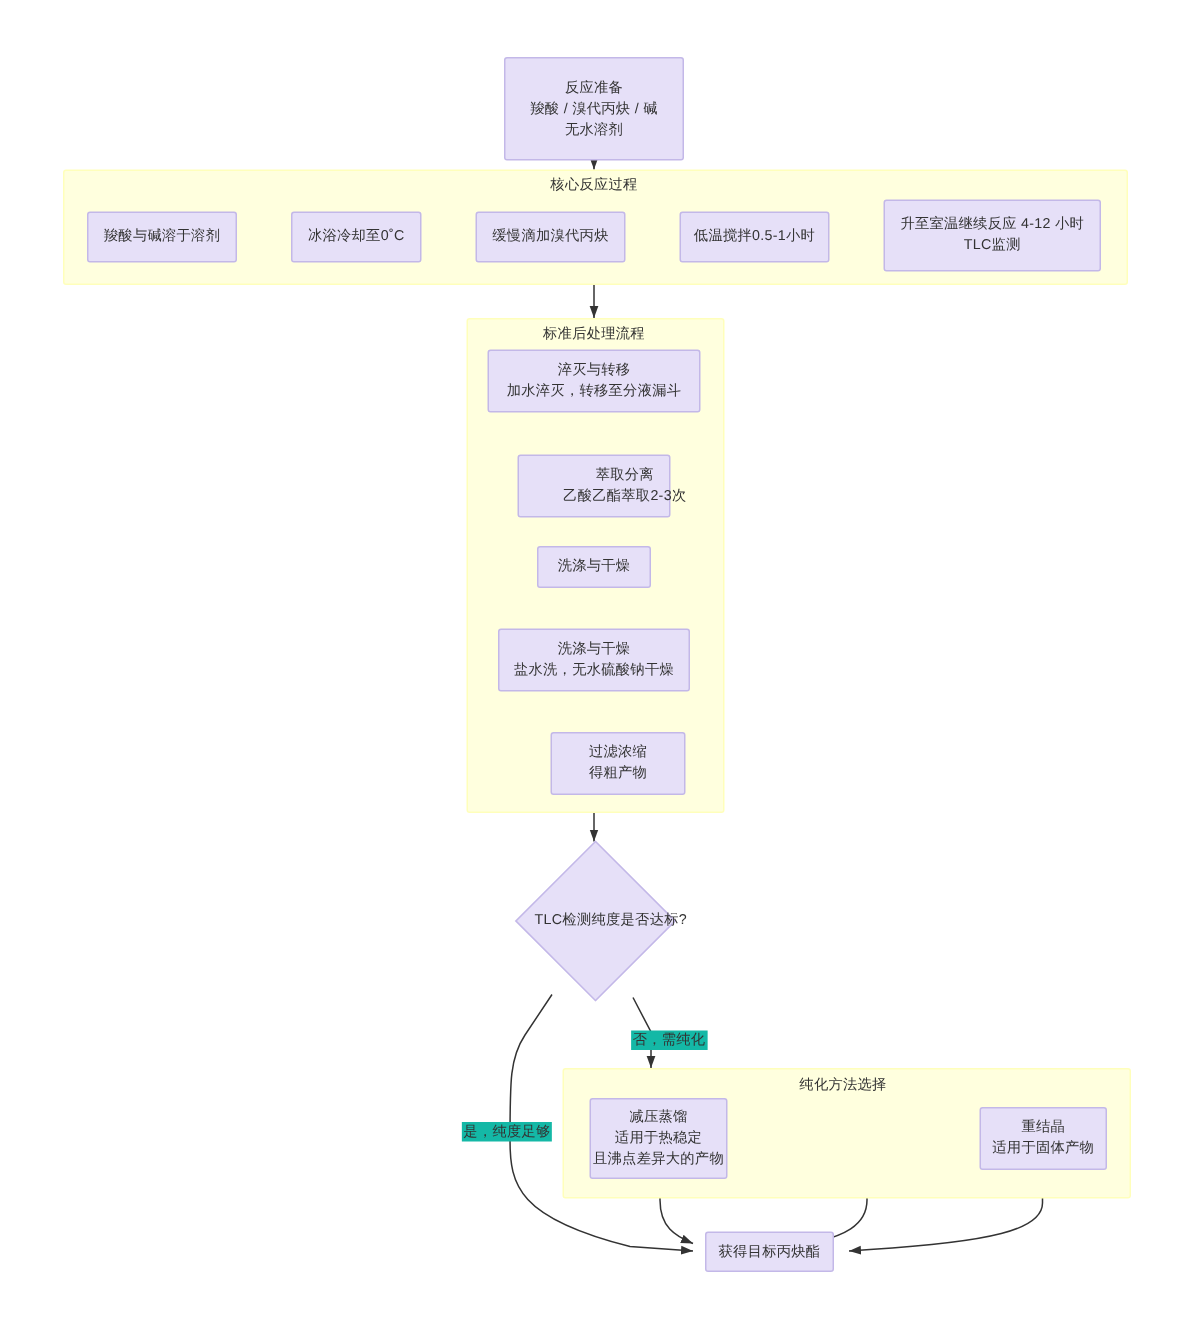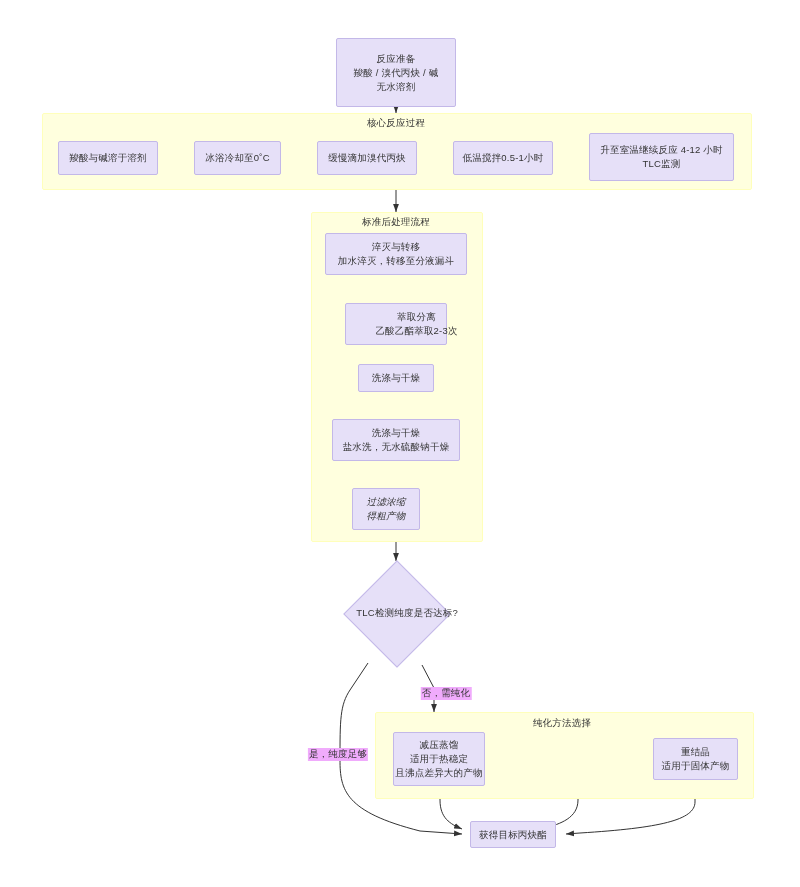--- a/index.html
+++ b/index.html
@@ -81,21 +81,21 @@
     z-index: 2;
     font-size: 9.5px;
     color: #333333;
     white-space: nowrap;
     letter-spacing: 0.2px;
   }
   .edge-label {
     position: absolute;
     font-size: 9.5px;
     color: #333333;
-    background: #f0abfc;
+    background: #14b8a6;
     white-space: nowrap;
     transform: translateX(-50%);
     padding: 0 1px;
     letter-spacing: 0.2px;
   }
 </style>
 </head>
 <body>
 
 <div id="canvas">
@@ -171,21 +171,21 @@
     <span class="ln">萃取分离</span>
     <span class="ln">乙酸乙酯萃取2-3次</span>
   </div>
   <div class="node" style="left:358px; top:364px; width:76px; height:28px;">
     <span class="ln">洗涤与干燥</span>
   </div>
   <div class="node" style="left:332px; top:419px; width:128px; height:42px;">
     <span class="ln">洗涤与干燥</span>
     <span class="ln">盐水洗，无水硫酸钠干燥</span>
   </div>
-  <div class="node" style="left:352px; top:488px; width:68px; height:42px;font-style:italic;">
+  <div class="node" style="left:367px; top:488px; width:90px; height:42px;">
     <span class="ln">过滤浓缩</span>
     <span class="ln">得粗产物</span>
   </div>
 
   <div class="diamond-wrap" style="left:334px; top:561px; width:124px; height:104px;">
     <div class="diamond-shape"></div>
     <span class="diamond-text">TLC检测纯度是否达标?</span>
   </div>
 
   <div class="edge-label" style="left:446px; top:687px;">否，需纯化</div>

